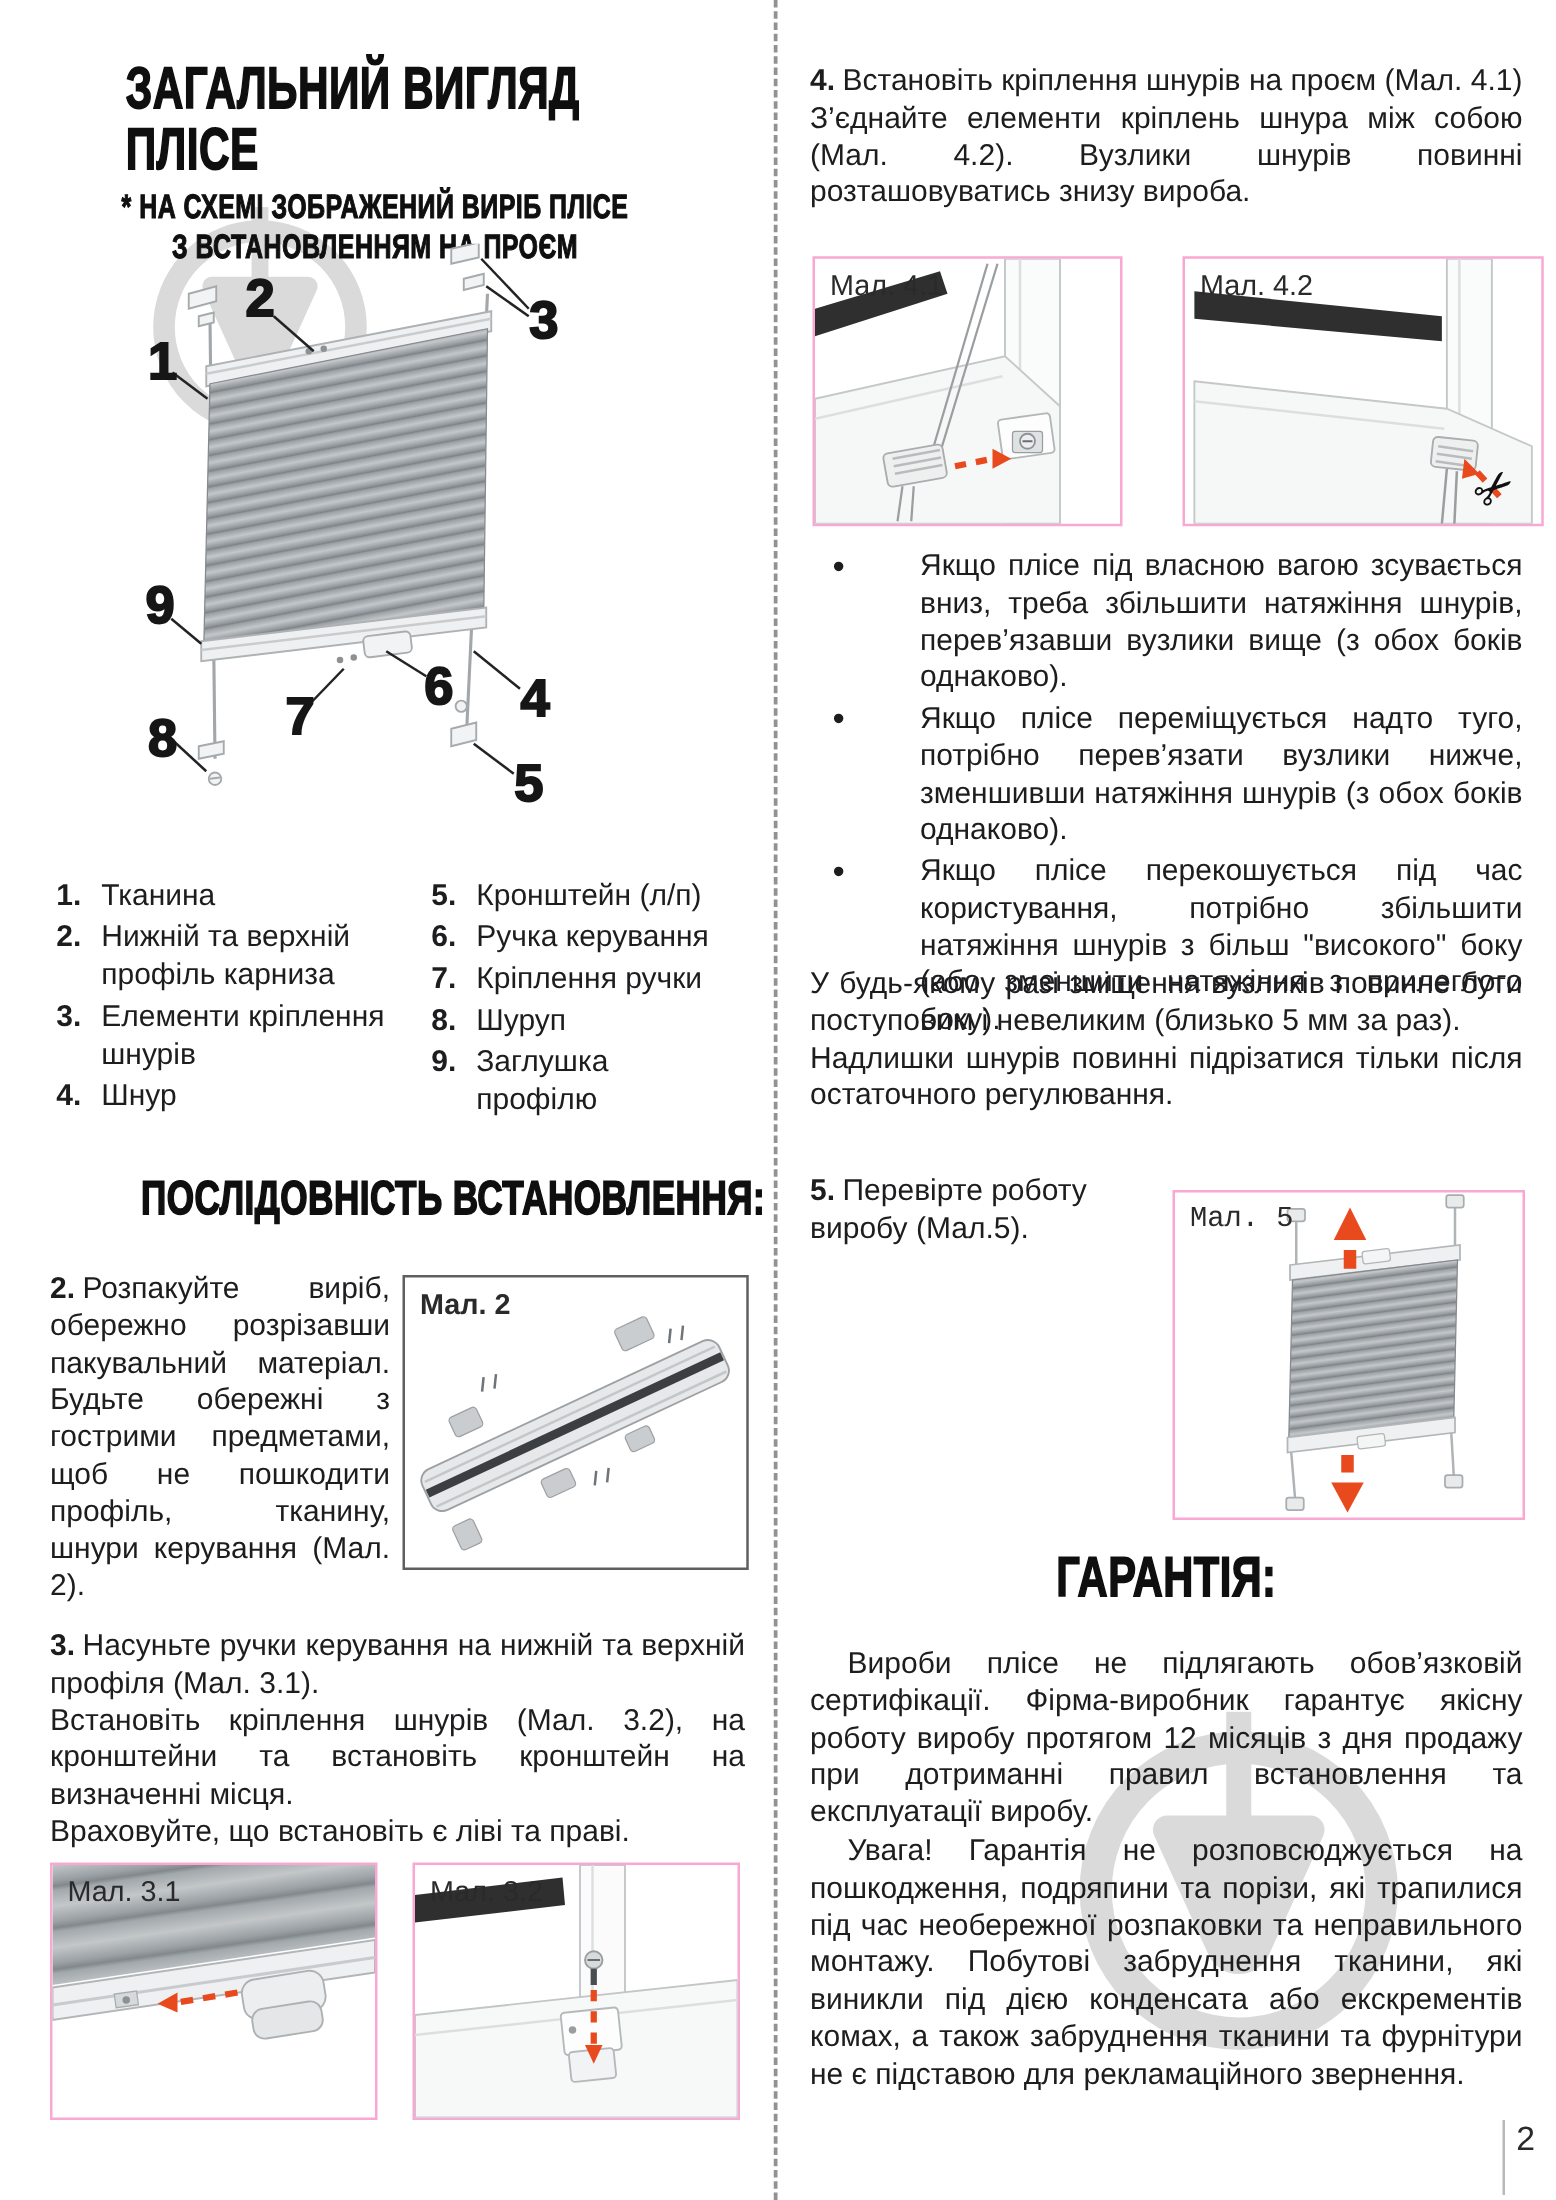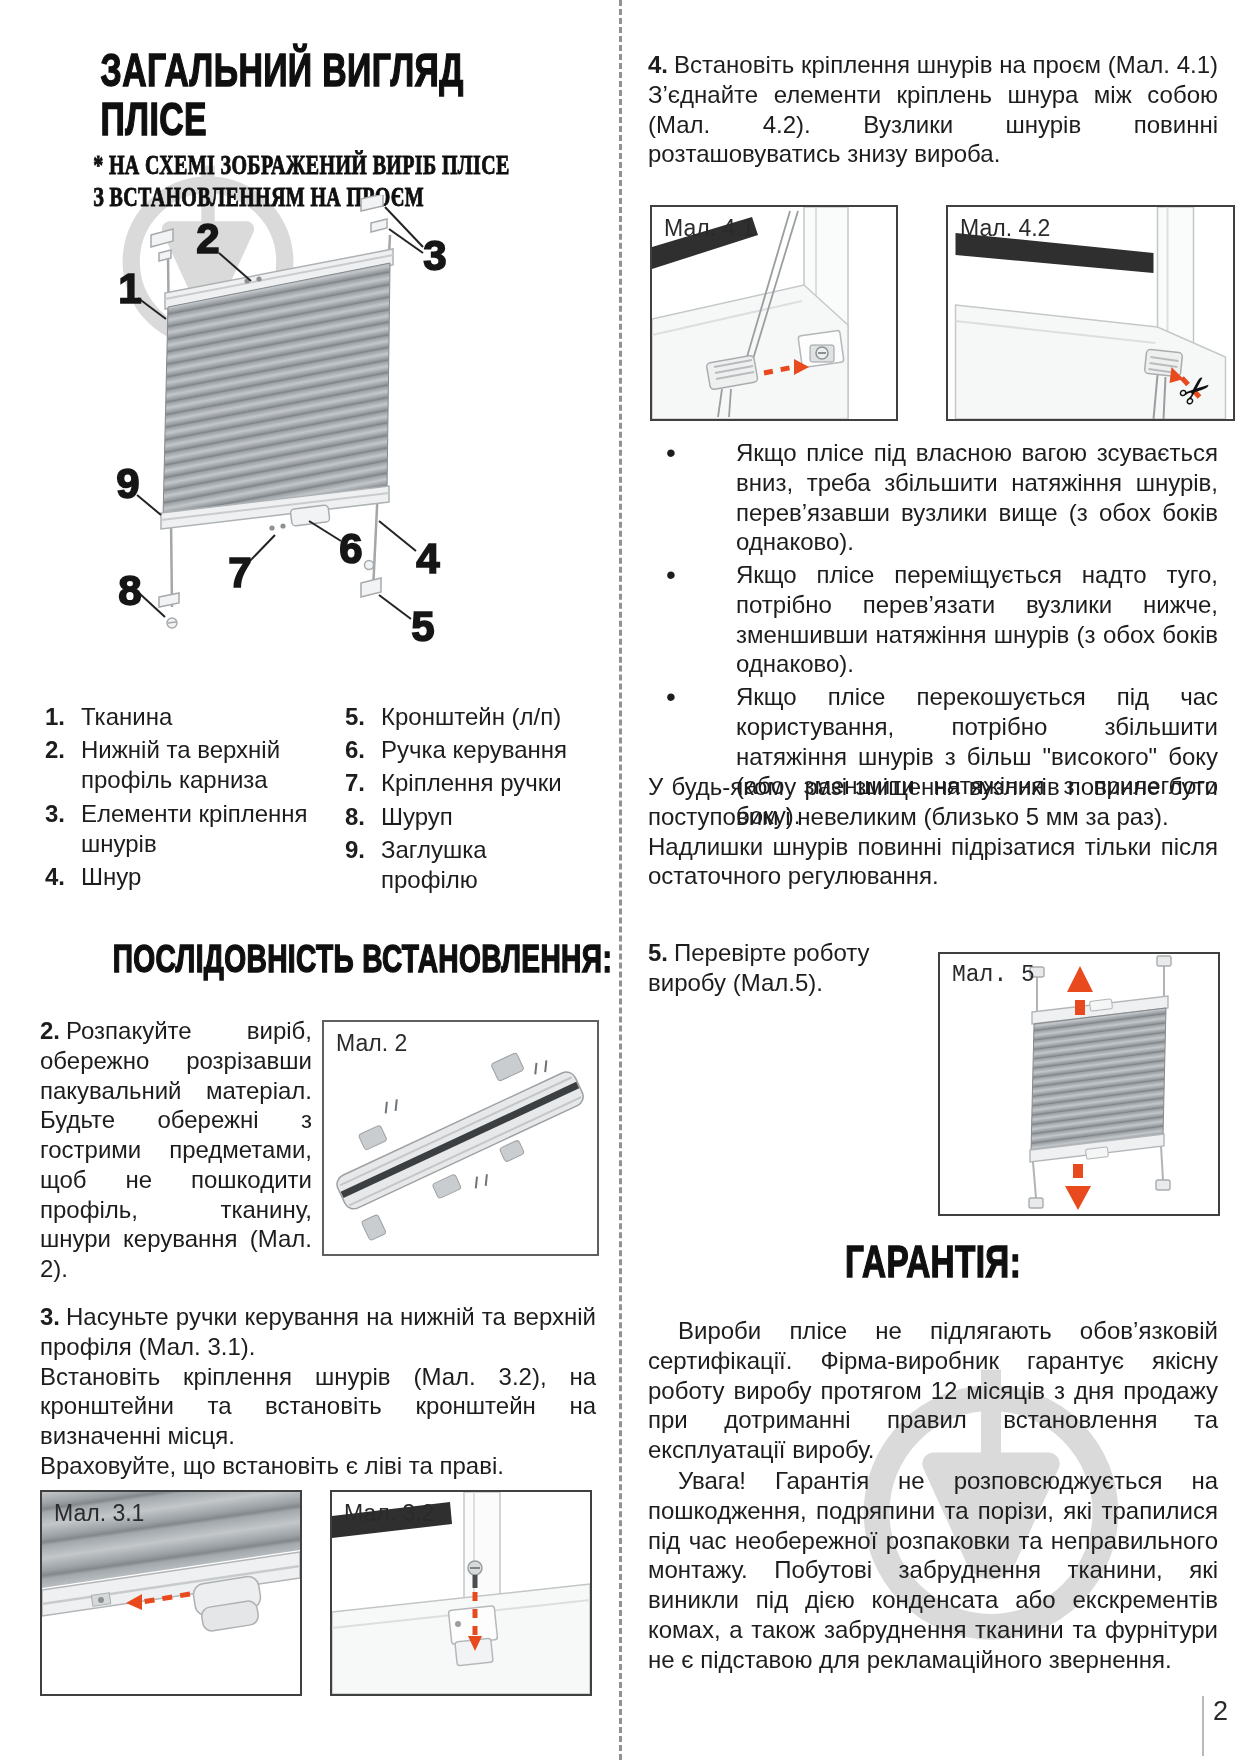--- a/index.html
+++ b/index.html
@@ -3,29 +3,29 @@
 <meta charset="utf-8">
 <style>
   html,body{margin:0;padding:0;background:#ffffff;}
   body{font-family:"Liberation Sans", sans-serif;color:#1d1d1f;}
   .page{position:relative;width:1245px;height:1760px;background:#fff;overflow:hidden;margin:0 auto;}
   .abs{position:absolute;}
   .divider{position:absolute;left:619px;top:0;height:1760px;width:0;border-left:3px dashed #929292;}
   .heavy{font-weight:700;-webkit-text-stroke:1.4px #0f0f10;color:#0f0f10;letter-spacing:.5px;}
   .cond{display:inline-block;transform:scaleX(.74);transform-origin:50% 0;white-space:nowrap;}
   .h-title{left:30px;top:46px;width:540px;text-align:left;font-size:47px;line-height:1.04;}
-  .h-sub{left:20px;top:150px;width:560px;font-size:27px;line-height:1.18;font-family:Liberation Serif, serif;}
+  .h-sub{left:20px;top:150px;width:560px;text-align:center;font-size:27px;line-height:1.18;}
   .h-sub .heavy{-webkit-text-stroke:.9px #0f0f10;}
   .h-seq{left:25px;top:938px;width:565px;text-align:center;font-size:38px;}
   .h-war{left:648px;top:1236px;width:570px;text-align:center;font-size:45px;}
   .body-text{font-size:24px;line-height:1.24;}
   .just{text-align:justify;}
   .stepnum{font-weight:700;margin-right:6px;}
-  .figbox{position:absolute;border:2px solid #404040;background:#fff;}
-  .figbox.light{border:2px solid #5f5f5f;}
+  .figbox{position:absolute;border:2px solid #f9a8d4;background:#fff;}
+  .figbox.light{border:2px solid #5f5f5f;font-weight:bold;}
   .figlabel{position:absolute;left:12px;top:8px;font-size:23px;color:#2a2a2a;z-index:2;}
   .figbox svg{position:absolute;left:0;top:0;width:100%;height:100%;}
   .legend{left:45px;top:702px;width:545px;display:flex;font-size:24px;line-height:1.26;}
   .legend .col1{width:300px;}
   .legend .col2{flex:1;}
   .leg-item{display:flex;margin-bottom:3px;}
   .leg-item .num{width:36px;font-weight:700;flex:none;}
   .leg-item .lab{flex:1;}
   .bullets{left:648px;top:438px;width:570px;}
   .bullet-item{position:relative;padding-left:88px;margin-bottom:3px;}

